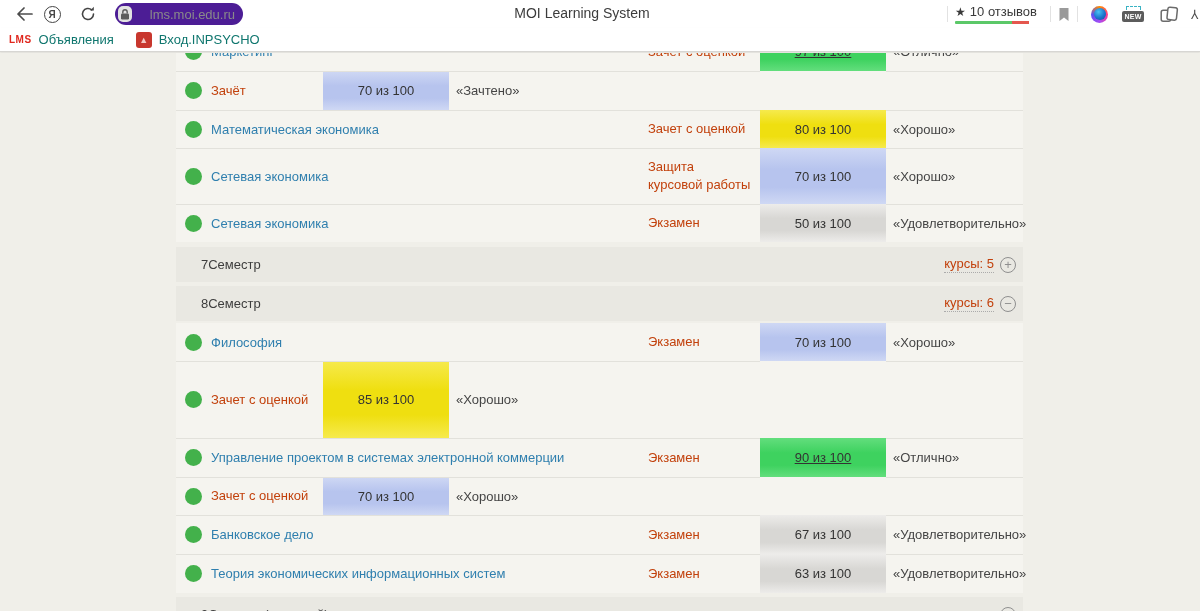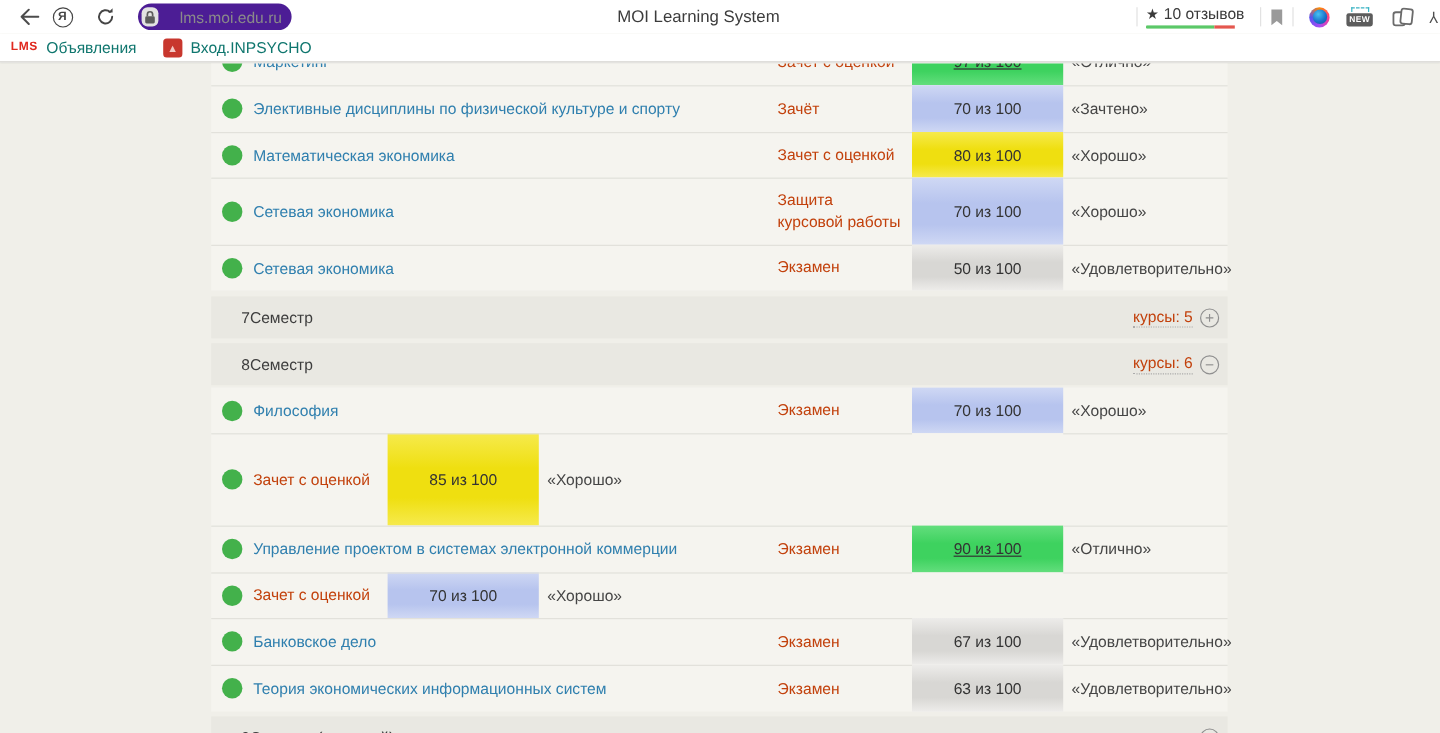--- a/index.html
+++ b/index.html
@@ -153,21 +153,20 @@
       <div class="coursecell">Маркетинг</div>
       <div class="examcell">Зачет с оценкой</div>
       <div class="badgecell badge-green">97 из 100</div>
       <div class="gradecell">«Отлично»</div>
     </div>
 
     <div class="crow h39 div">
       <div class="dotcell">
           <span class="dot"></span>
         </div>
-      <div class="coursecell">Элективные дисциплины по физической культуре и спорту</div>
       <div class="examcell">Зачёт</div>
       <div class="badgecell badge-blue">70 из 100</div>
       <div class="gradecell">«Зачтено»</div>
     </div>
 
     <div class="crow h38 div">
       <div class="dotcell">
           <span class="dot"></span>
         </div>
       <div class="coursecell">Математическая экономика</div>

